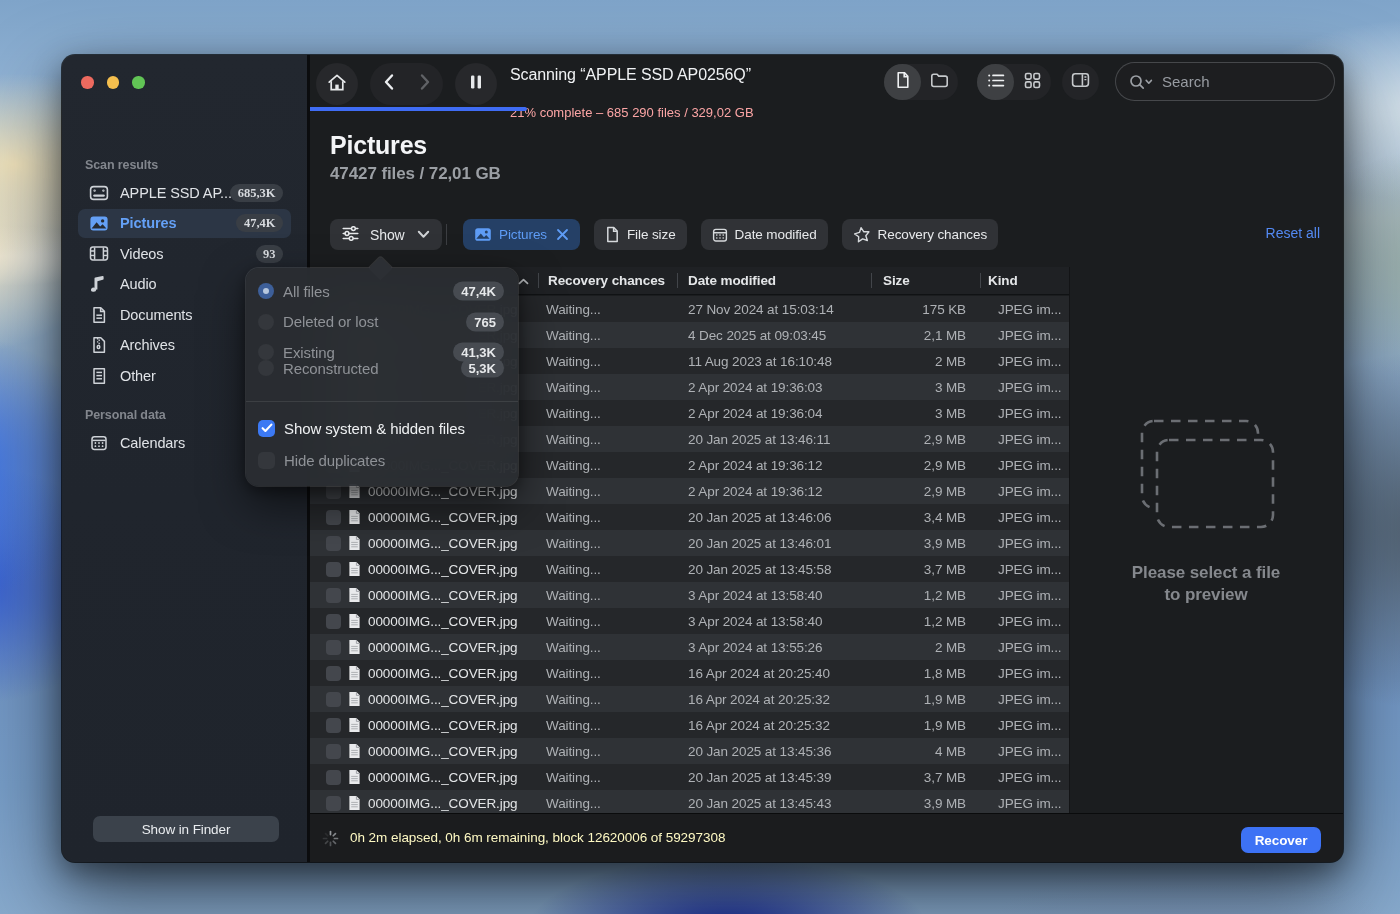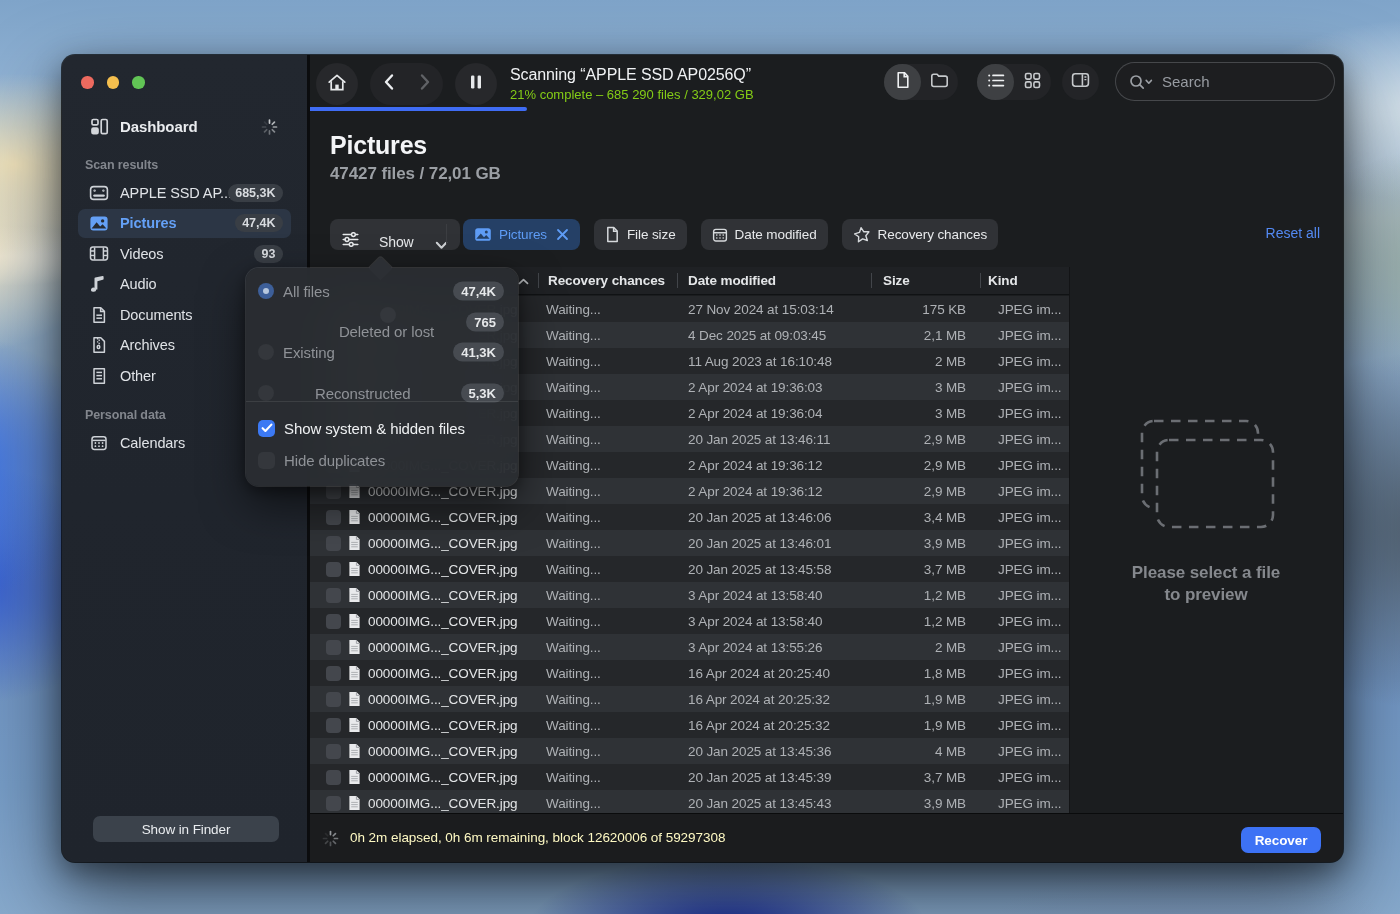--- a/index.html
+++ b/index.html
@@ -48,21 +48,21 @@
   .dash-row .lbl { margin-left:10px; font-size:15px; font-weight:700; color:#eaecef; letter-spacing:-.1px; }
   .dash-row .spin { position:absolute; right:13px; top:50%; transform:translateY(-50%); width:17px; height:17px; color:#c7cacd; }
 
   .side-section-title { position:absolute; left:23px; font-size:12.5px; font-weight:700; color:#82868d; letter-spacing:-.1px; }
   .side-items { position:absolute; left:16px; width:213px; }
   .s-item { position:relative; height:29px; margin-bottom:1.5px; display:flex; align-items:center; border-radius:7px; }
   .s-item .icon { width:22px; margin-left:10px; color:#ced2d7; display:flex; justify-content:center; flex:none; }
   .s-item .lbl { margin-left:10px; font-size:14.5px; font-weight:500; color:#e0e3e7; letter-spacing:-.1px; white-space:nowrap; overflow:hidden; }
   .s-item .badge { position:absolute; right:8px; top:50%; transform:translateY(-50%);
     background:#393e45; border-radius:9px; height:18px; line-height:18px; padding:0 7.5px;
-    font-size:12.5px; font-weight:700; color:#d8dbdf; }
+    font-size:12.5px; font-weight:700; color:#d8dbdf;font-family:Liberation Serif, serif; }
   .s-item.selected { background:#2c3645; }
   .s-item.selected .lbl { color:#64a0f6; font-weight:600; }
   .s-item.selected .icon { color:#64a0f6; }
   .finder-btn { position:absolute; left:31px; top:761px; width:186px; height:26px; border-radius:7px;
     background:#3b424b; color:#e9ecef; font-size:13.5px; font-weight:500;
     display:flex; align-items:center; justify-content:center; letter-spacing:-.1px; }
 
   
   .main { position:absolute; left:248px; top:0; width:1033px; height:807px; background:#1b1d1f; }
 
@@ -70,21 +70,21 @@
   .tb-btn { position:absolute; top:8px; height:42px; border-radius:21px; background:#27282b; color:#e7e9eb;
     display:flex; align-items:center; justify-content:center; }
   .tb-home { left:6px; width:42px; }
   .tb-nav { left:60px; width:73px; background:#232427; }
   .tb-nav .half { width:36px; height:42px; display:flex; align-items:center; justify-content:center; }
   .tb-nav .back { color:#eceef0; }
   .tb-nav .fwd { color:#606266; }
   .tb-pause { left:145px; width:42px; }
   .tb-title { position:absolute; left:200px; top:11px; }
   .tb-title .t { font-size:16px; font-weight:400; color:#f0f2f4; letter-spacing:-.1px; }
-  .tb-title .s { margin-top:3px; font-size:13px; color:#84cc16; }
+  .tb-title .s { margin-top:21px; font-size:13px; color:#fca5a5; }
   .progress { position:absolute; left:0; top:52px; height:4px; border-radius:0 2px 2px 0; background:#3f6cf4; }
 
   .seg { position:absolute; top:9px; height:36px; border-radius:18px; background:#232427; display:flex; }
   .seg .sbtn { width:37px; height:36px; border-radius:18px; display:flex; align-items:center; justify-content:center; color:#c6c9cc; }
   .seg .sbtn.on { background:#3e4043; color:#eef0f2; }
   .seg1 { left:574px; width:74px; }
   .seg2 { left:667px; width:74px; }
   .tb-toggle { left:752px; width:37px; height:36px; top:9px; border-radius:18px; background:#232427; color:#c6c9cc; }
   .search { position:absolute; left:806px; top:8px; width:218px; height:37px; border-radius:19px;
     background:#1d1e20; box-shadow:0 0 0 1px #46484b; display:flex; align-items:center; color:#9b9fa4; }
@@ -92,21 +92,21 @@
   .search .ph { margin-left:9px; font-size:15px; color:#989ca2; }
 
   
   .page-title { position:absolute; left:20px; top:76px; font-size:25px; font-weight:700; color:#f3f4f6; letter-spacing:-.2px; }
   .page-sub { position:absolute; left:20px; top:109px; font-size:17px; font-weight:600; color:#9b9fa4; letter-spacing:-.1px; }
 
   
   .filters { position:absolute; left:0; top:164px; width:100%; height:31px; }
   .fbtn { position:absolute; top:0; height:31px; border-radius:8px; background:#303236; display:flex; align-items:center;
     color:#e7e9eb; font-size:14px; font-weight:500; letter-spacing:-.1px; }
-  .show-btn { left:20px; padding:0 12px; gap:20px;align-items:flex-end; }
+  .show-btn { left:20px; padding:0 12px; gap:11px; }
   .show-btn .chev { color:#cfd2d5; display:flex; margin-left:1px; }
   .fsep { position:absolute; left:136px; top:5px; width:1px; height:21px; background:#3c3e42; }
   .chips { position:absolute; left:153px; top:0; display:flex; gap:14px; }
   .chip { height:31px; border-radius:8px; background:#303236; display:flex; align-items:center; padding:0 11px; gap:7px;
     color:#e7e9eb; font-size:13.5px; font-weight:500; letter-spacing:-.1px; }
   .chip .icn { display:flex; color:#d6d9dc; }
   .chip .x { display:none; }
   .chip.active { background:#254066; color:#5e9cf6; }
   .chip.active .icn { color:#5e9cf6; }
   .chip.active .x { display:flex; color:#5e9cf6; margin-left:2px; }
@@ -176,42 +176,20 @@
 
 <div class="window">
 
   <aside class="sidebar">
     <div class="traffic">
       <span class="tl red"></span>
       <span class="tl yellow"></span>
       <span class="tl green"></span>
     </div>
 
-    <div class="dash-row">
-      <span class="icon">
-          <svg width="19" height="19" viewBox="0 0 19 19" fill="none" stroke="currentColor" stroke-width="1.7">
-            <rect x="2" y="2.5" width="6" height="5.4" rx="1.4"></rect>
-            <rect x="2" y="11.2" width="6" height="5.4" rx="1.4" fill="currentColor"></rect>
-            <rect x="11.2" y="2.5" width="6" height="14.1" rx="1.4"></rect>
-          </svg>
-        </span>
-      <span class="lbl">Dashboard</span>
-      <span class="spin"><svg width="17" height="17" viewBox="0 0 17 17" stroke="currentColor" stroke-width="1.7" stroke-linecap="round">
-            <g>
-              <line x1="8.5" y1="1.5" x2="8.5" y2="4.6" opacity="1"></line>
-              <line x1="13.45" y1="3.55" x2="11.26" y2="5.74" opacity=".88"></line>
-              <line x1="15.5" y1="8.5" x2="12.4" y2="8.5" opacity=".74"></line>
-              <line x1="13.45" y1="13.45" x2="11.26" y2="11.26" opacity=".6"></line>
-              <line x1="8.5" y1="15.5" x2="8.5" y2="12.4" opacity=".46"></line>
-              <line x1="3.55" y1="13.45" x2="5.74" y2="11.26" opacity=".34"></line>
-              <line x1="1.5" y1="8.5" x2="4.6" y2="8.5" opacity=".22"></line>
-              <line x1="3.55" y1="3.55" x2="5.74" y2="5.74" opacity=".12"></line>
-            </g>
-          </svg></span>
-    </div>
 
     <div class="side-section-title" style="top:103px;">Scan results</div>
     <div class="side-items" style="top:123px;">
 
         <div class="s-item">
           <span class="icon">
             <svg width="20" height="18" viewBox="0 0 20 18" fill="none" stroke="currentColor" stroke-width="1.6">
               <rect x="1.6" y="2.6" width="16.8" height="12.8" rx="3"></rect>
               <path d="M5.4 11.6 h9.2" stroke-linecap="round" stroke-width="2.4"></path>
               <circle cx="5.6" cy="6.6" r=".4" fill="currentColor"></circle>
@@ -986,33 +964,33 @@
 <div class="popover">
   <div class="pop-arrow"></div>
   <div class="pop-body">
 
       <div class="p-row opt sel" style="top: 8px; position: absolute;">
         <span class="p-radio"></span>
         <span class="p-lbl">All files</span>
         <span class="p-badge">47,4K</span>
       </div>
 
-      <div class="p-row opt" style="top: 38.6px; position: absolute; flex-direction: column;">
+      <div class="p-row opt" style="top: 38.6px; position: absolute;">
         <span class="p-radio"></span>
         <span class="p-lbl">Deleted or lost</span>
         <span class="p-badge">765</span>
       </div>
 
       <div class="p-row opt" style="top: 69.2px; position: absolute;">
         <span class="p-radio"></span>
         <span class="p-lbl">Existing</span>
         <span class="p-badge">41,3K</span>
       </div>
 
-      <div class="p-row opt" style="top: 110px; position: absolute; gap: 32px;">
+      <div class="p-row opt" style="top: 85px; position: absolute;">
         <span class="p-radio"></span>
         <span class="p-lbl">Reconstructed</span>
         <span class="p-badge">5,3K</span>
       </div>
     </div>
   <div class="p-div"></div>
   <div class="pop-toggles">
 
       <div class="p-row tgl on" style="top: 145px; position: absolute;">
         <span class="p-cbx">

